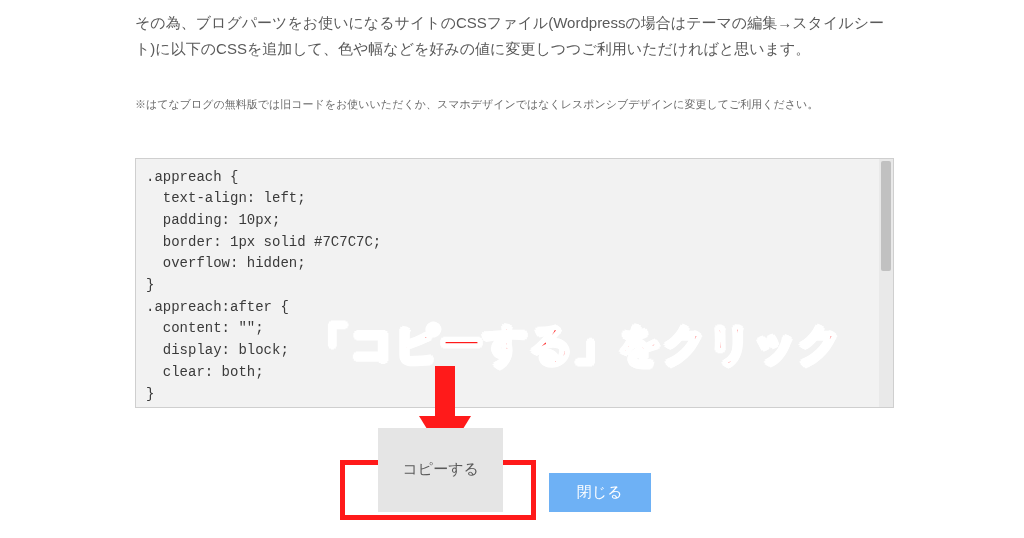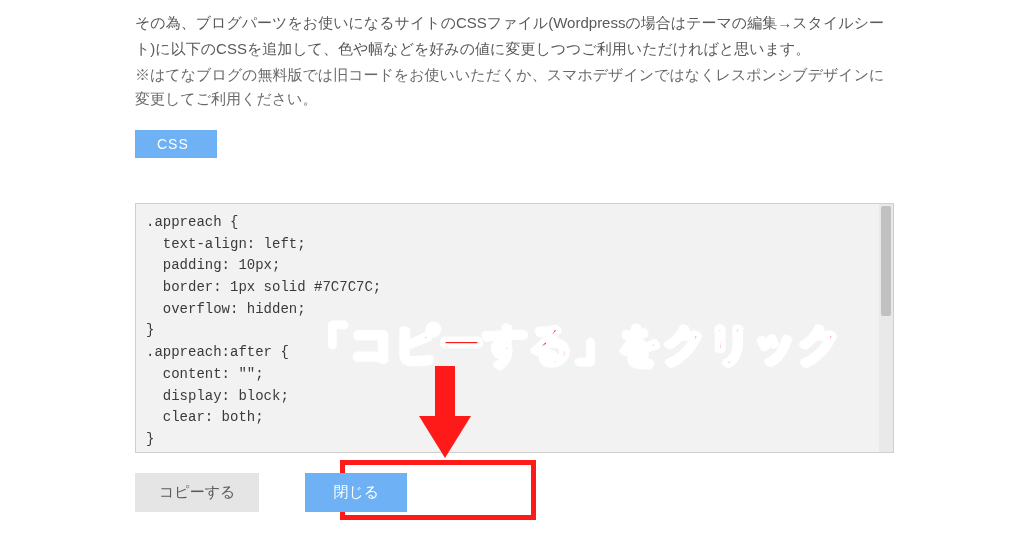--- a/index.html
+++ b/index.html
@@ -18,24 +18,25 @@
     .content {
       padding: 10px 130px 0 135px;
     }
     .desc1 {
       font-size: 15px;
       line-height: 1.75;
       color: #5a5a5a;
       margin-bottom: 0;
     }
     .desc2 {
-      font-size: 15px;
+      font-size: 11px;
       line-height: 1.65;
       color: #6a6a6a;
       margin-bottom: 18px;
+      margin-top: 32px;
     }
     .tab {
       display: inline-block;
       background: #6eb1f5;
       color: #ffffff;
       font-size: 14px;
       padding: 6px 28px 6px 22px;
       letter-spacing: 1px;
     }
     .code-wrap {
@@ -72,40 +73,42 @@
       position: absolute;
       top: 2px;
       right: 2px;
       width: 10px;
       height: 110px;
       background: #c1c1c1;
       border-radius: 2px;
     }
     .button-row {
       display: flex;
+      justify-content: center;
       gap: 46px;
       margin-top: 20px;
       position: relative;
       z-index: 2;
     }
     .btn-copy {
       background: #e5e5e5;
       color: #5a5a5a;
       border: none;
       font-size: 15px;
       padding: 10px 24px;
       cursor: pointer;
     }
     .btn-close {
       background: #6eb1f5;
       color: #ffffff;
       border: none;
       font-size: 15px;
       padding: 10px 28px;
       cursor: pointer;
+      margin-top: 45px;
     }
     
     .anno {
       position: absolute;
       left: 0;
       top: 0;
       width: 1024px;
       height: 450px;
       pointer-events: none;
     }
@@ -145,23 +148,20 @@
       border: 5px solid #ff1a1a;
     }
   </style>
 </head>
 <body>
 
 <div class="content">
   <p class="desc1">その為、ブログパーツをお使いになるサイトのCSSファイル(Wordpressの場合はテーマの編集→スタイルシート)に以下のCSSを追加して、色や幅などを好みの値に変更しつつご利用いただければと思います。</p>
   <p class="desc2">※はてなブログの無料版では旧コードをお使いいただくか、スマホデザインではなくレスポンシブデザインに変更してご利用ください。</p>
 
-  <div>
-    <span class="tab">CSS</span>
-  </div>
 
   <div class="code-wrap">
     <div class="code-inner">
       <pre>.appreach {
   text-align: left;
   padding: 10px;
   border: 1px solid #7C7C7C;
   overflow: hidden;
 }
 .appreach:after {

